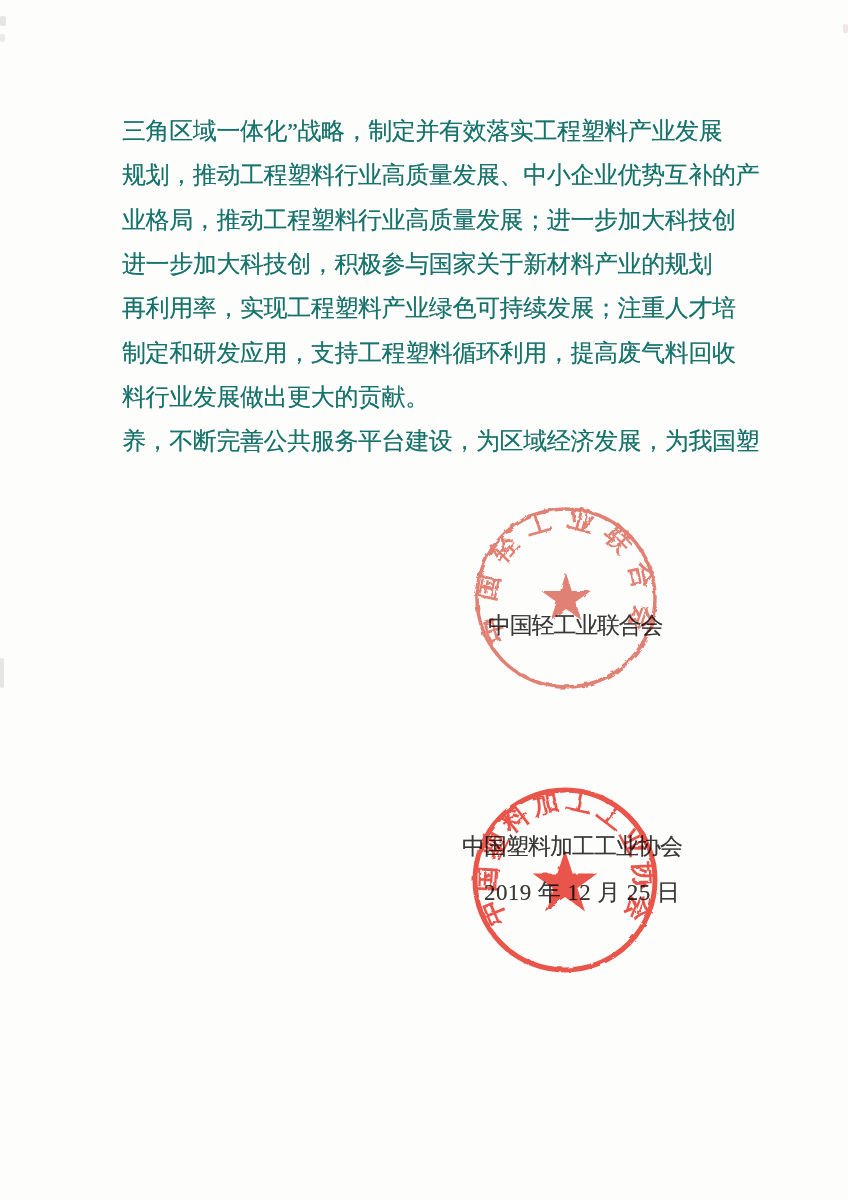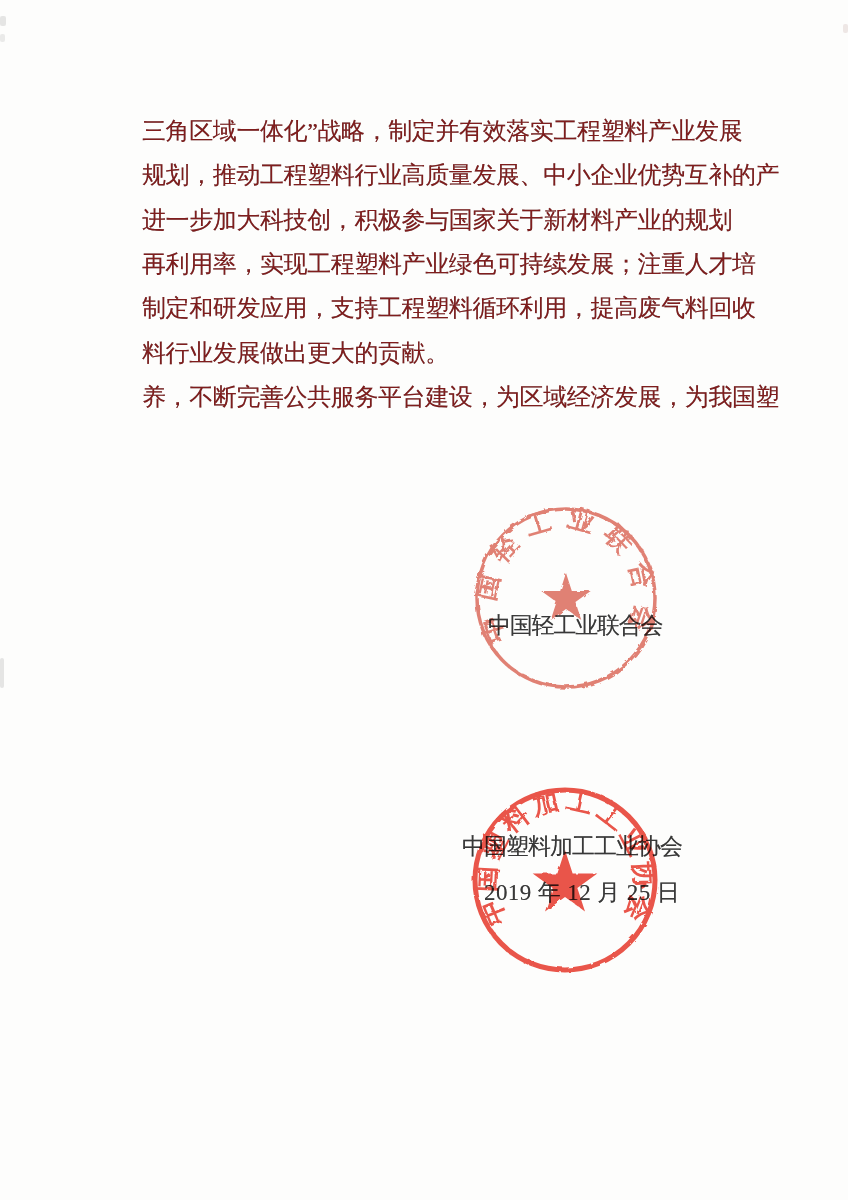--- a/index.html
+++ b/index.html
@@ -20,23 +20,22 @@
     top: 109px;
     width: 616px;
   }
   .body-line {
     height: 44.3px;
     display: flex;
     align-items: center;
     white-space: nowrap;
     font-size: 24px;
     letter-spacing: -0.4px;
-    color: #7f1d1d;
+    color: #0f766e;
     text-shadow: 0 0 0.6px rgba(65,65,65,0.55);
-    margin-left: 20px;
   }
 
   
   .seal {
     position: absolute;
     pointer-events: none;
   }
   .seal-1 { left: 466px; top: 498px; opacity: 0.78; filter: blur(0.35px); }
   .seal-2 { left: 465px; top: 780px; opacity: 0.93; filter: blur(0.25px); }
   .seal text {
@@ -65,20 +64,21 @@
   .speck-d { left: 843px; top: 24px; width: 5px; height: 9px; background: #d6c5c2; opacity: .4; }
 </style>
 </head>
 <body>
 
 <div class="page">
 
   <div class="body-text">
     <div class="body-line">三角区域一体化”战略，制定并有效落实工程塑料产业发展</div>
     <div class="body-line">规划，推动工程塑料行业高质量发展、中小企业优势互补的产</div>
+    <div class="body-line">业格局，推动工程塑料行业高质量发展；进一步加大科技创</div>
     <div class="body-line">进一步加大科技创，积极参与国家关于新材料产业的规划</div>
     <div class="body-line">再利用率，实现工程塑料产业绿色可持续发展；注重人才培</div>
     <div class="body-line">制定和研发应用，支持工程塑料循环利用，提高废气料回收</div>
     <div class="body-line">料行业发展做出更大的贡献。</div>
     <div class="body-line">养，不断完善公共服务平台建设，为区域经济发展，为我国塑</div>
   </div>
 
   <svg class="seal seal-1" width="200" height="200" viewBox="0 0 200 200">
     <defs>
       <filter id="rough1" x="-10%" y="-10%" width="120%" height="120%">

